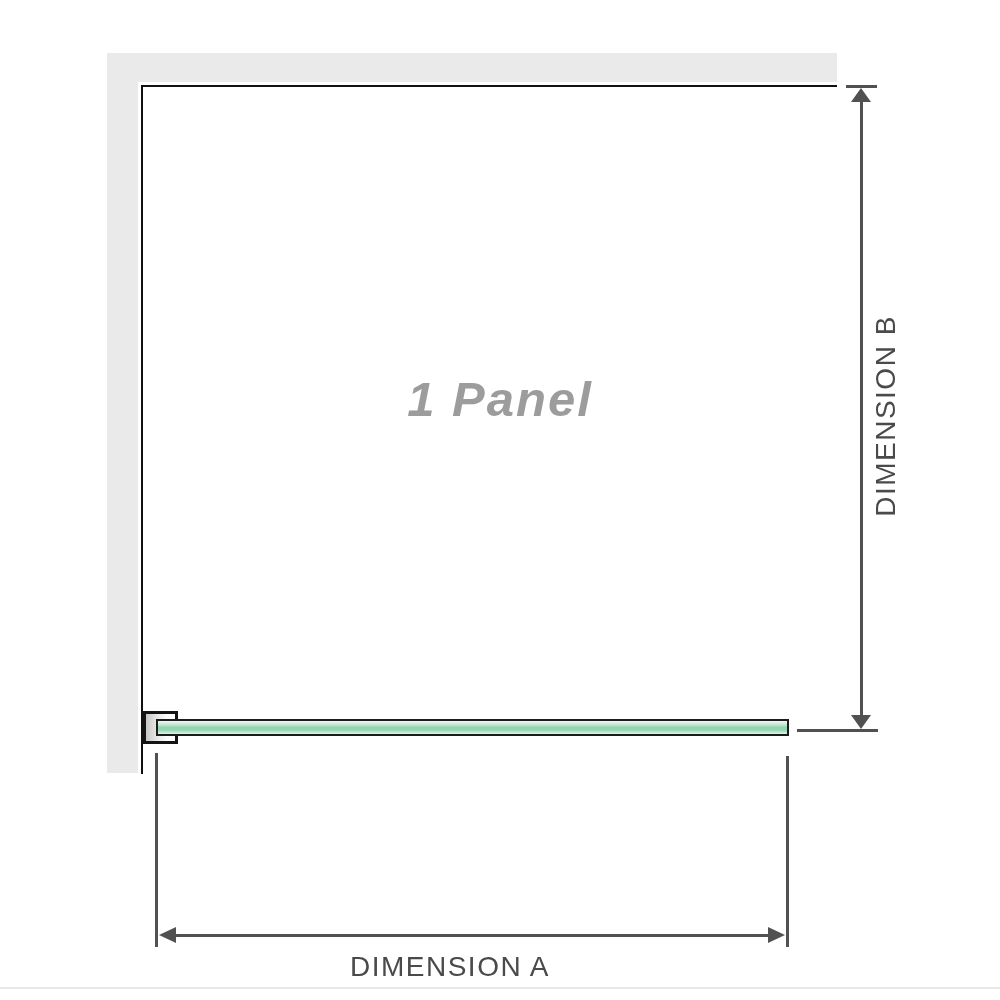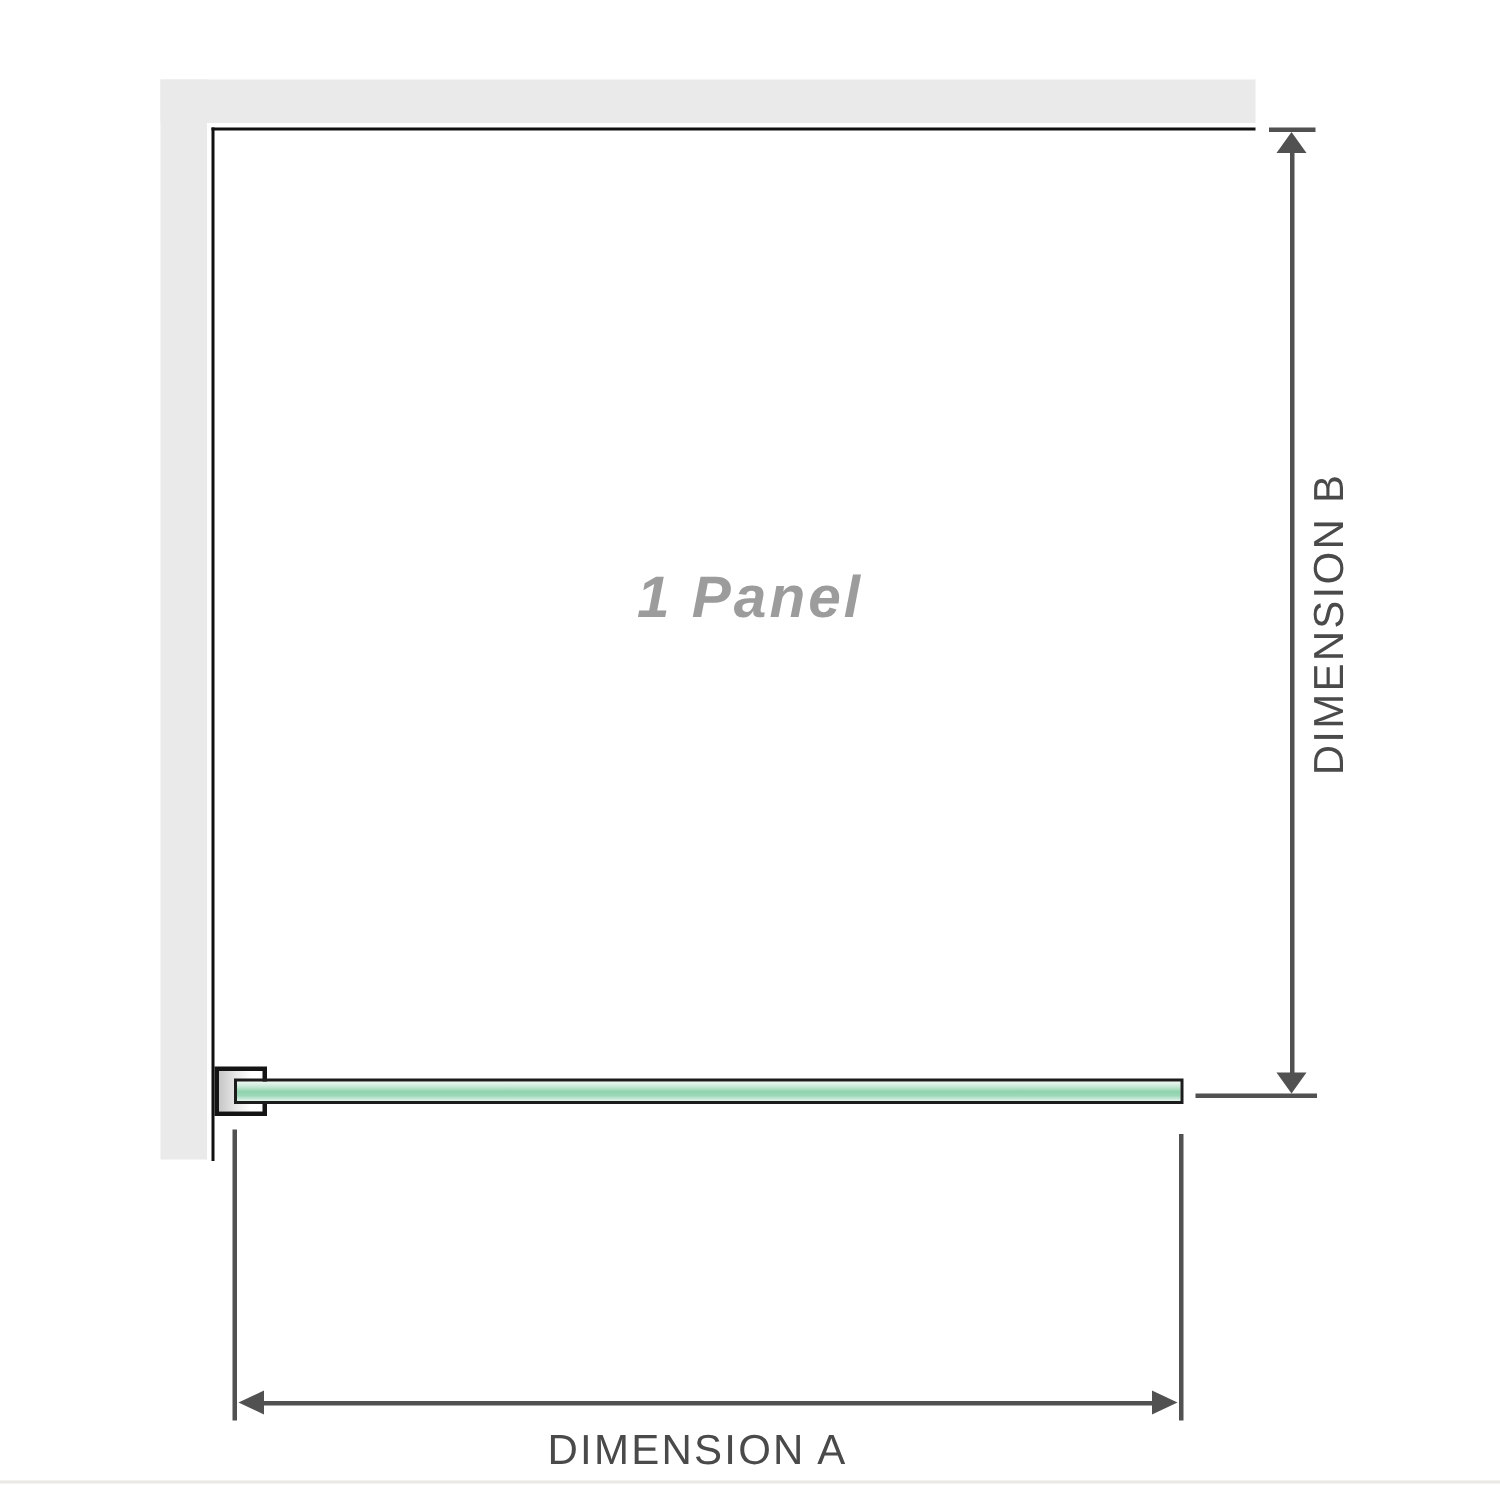--- a/index.html
+++ b/index.html
@@ -24,21 +24,21 @@
     border-left: 2px solid #101010;
     box-sizing: border-box;
     background: transparent;
   }
 
   
   .panel-label {
     left: 500px; top: 399px;
     transform: translate(-50%, -50%);
     color: #9c9c9c;
-    font-size: 39px;
+    font-size: 49px;
     font-style: italic;
     font-weight: 600;
     letter-spacing: 2px;
     white-space: nowrap;
   }
 
   
   .bracket {
     left: 143px; top: 711px; width: 35px; height: 33px;
     border: 3px solid #141414;
@@ -94,21 +94,21 @@
 
   
   .dim-label {
     color: #4a4a4a;
     font-size: 28px;
     font-weight: 400;
     letter-spacing: 1.5px;
     white-space: nowrap;
   }
   .dima-label {
-    left: 465px; top: 967px;
+    left: 450px; top: 967px;
     transform: translate(-50%, -50%);
   }
   .dimb-label {
     left: 886px; top: 416px;
     transform: translate(-50%, -50%) rotate(-90deg);
   }
 
   
   .bottom-divider {
     left: 0; top: 987px; width: 1000px; height: 2px;

